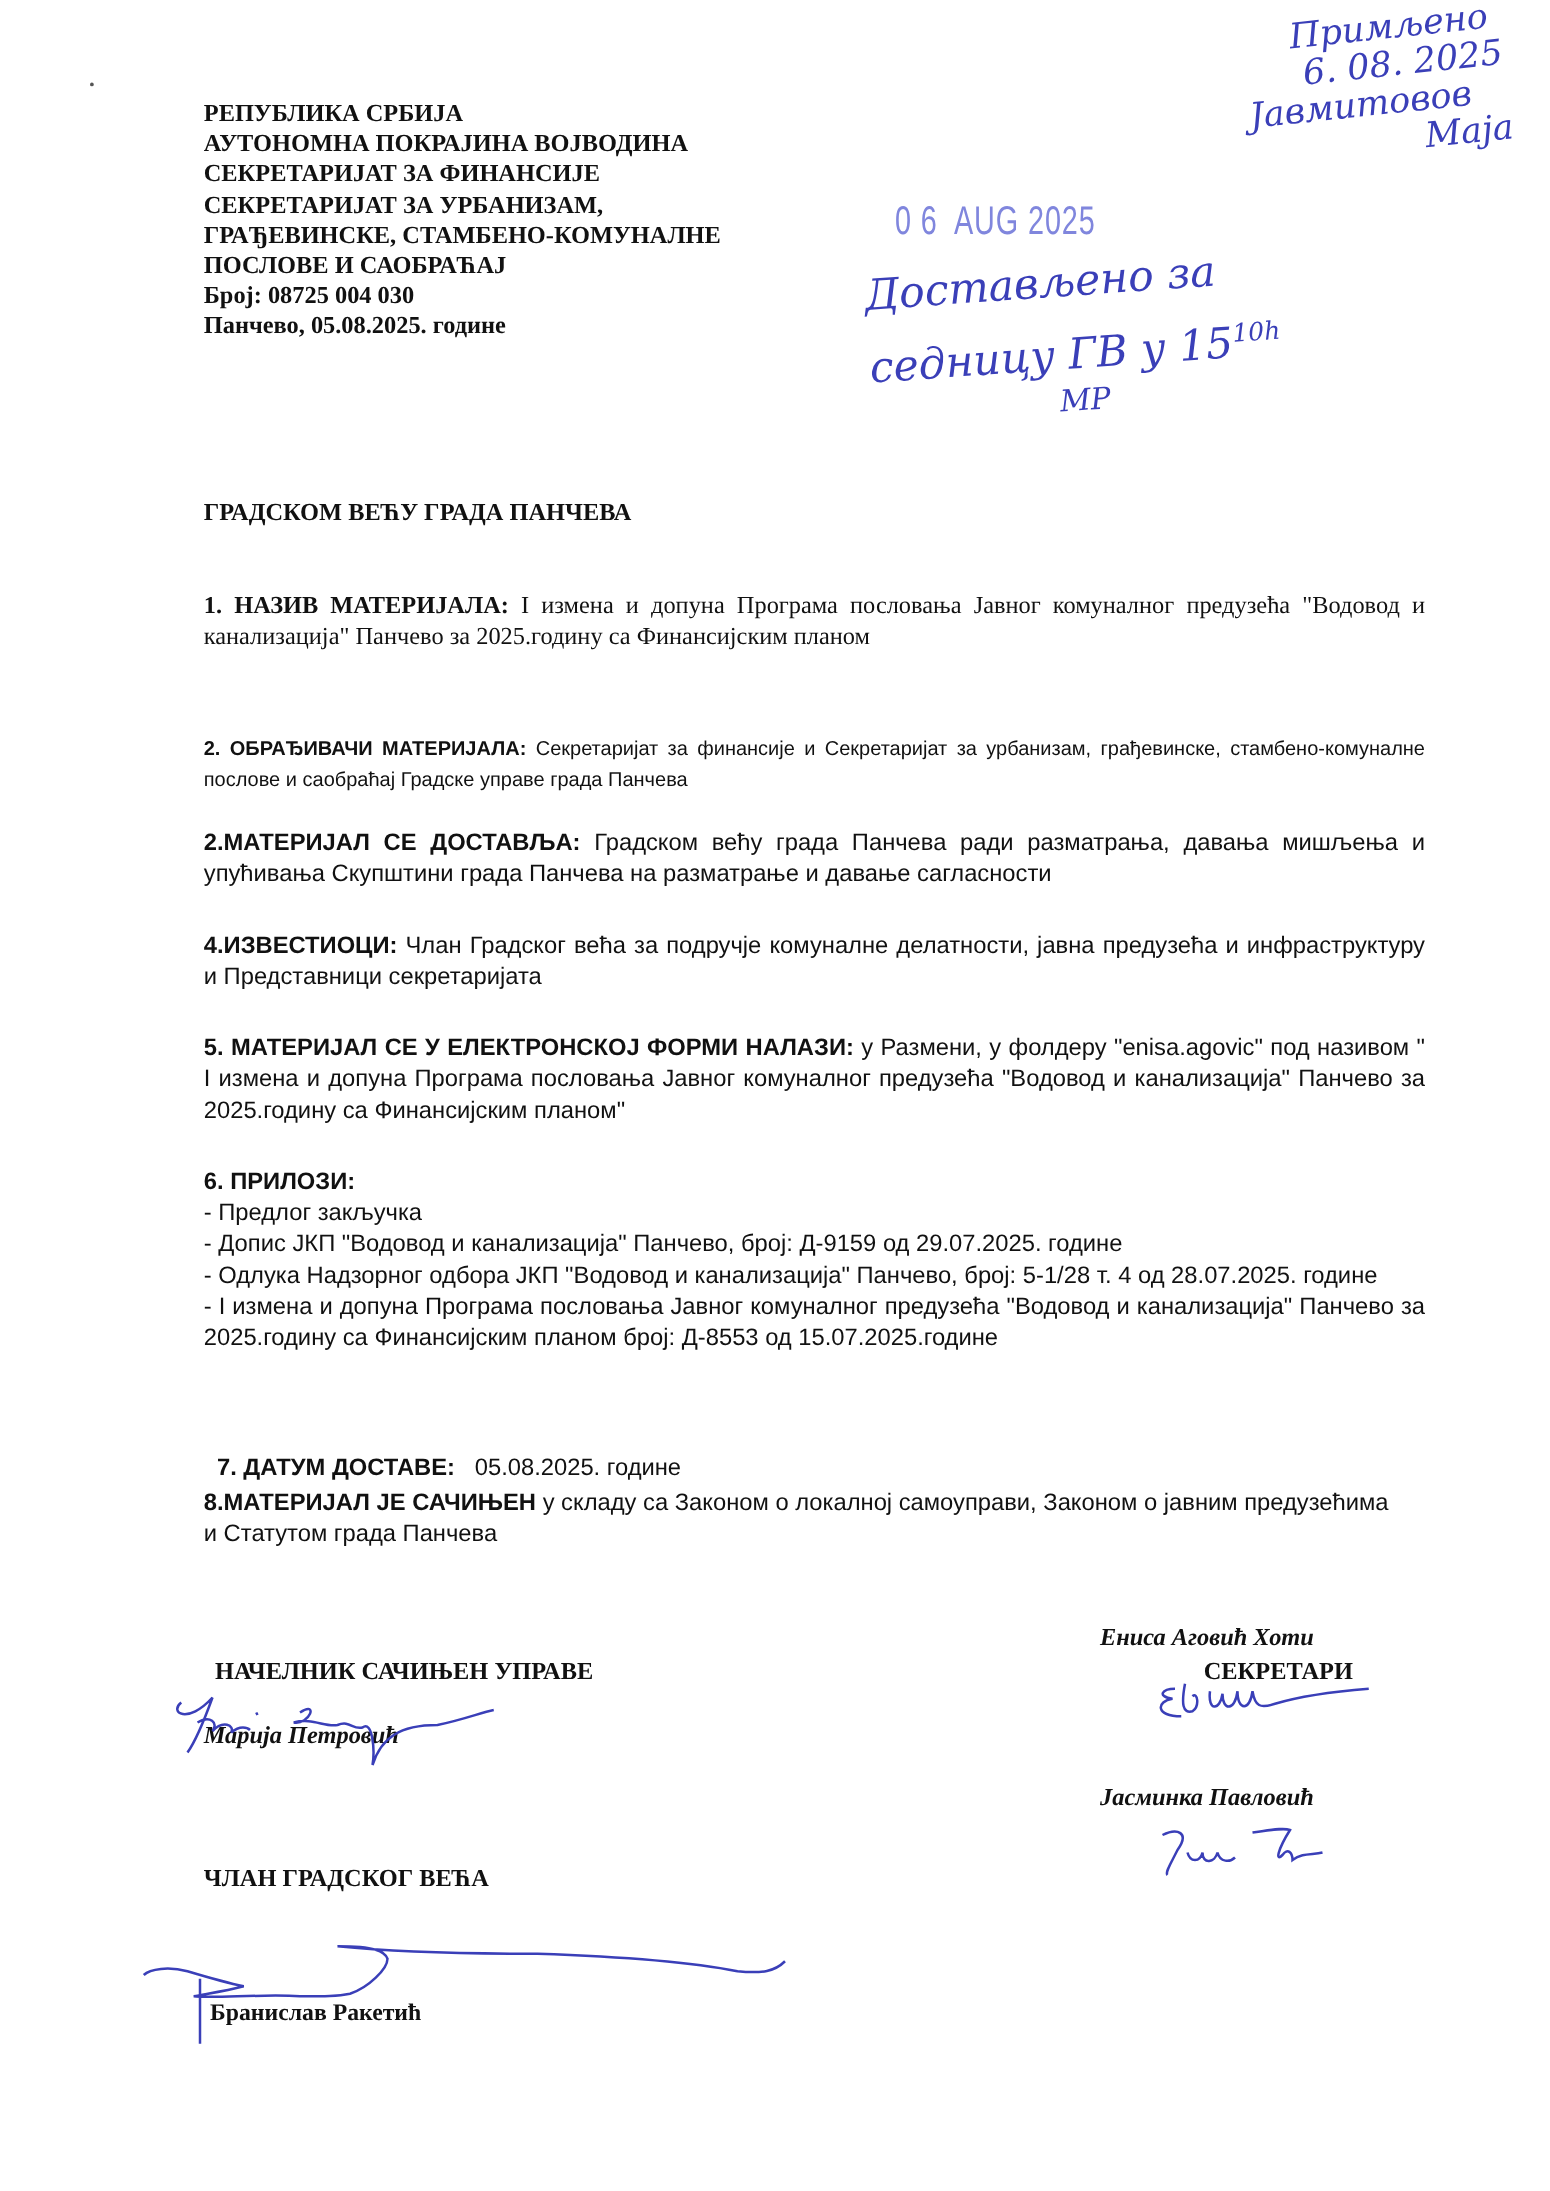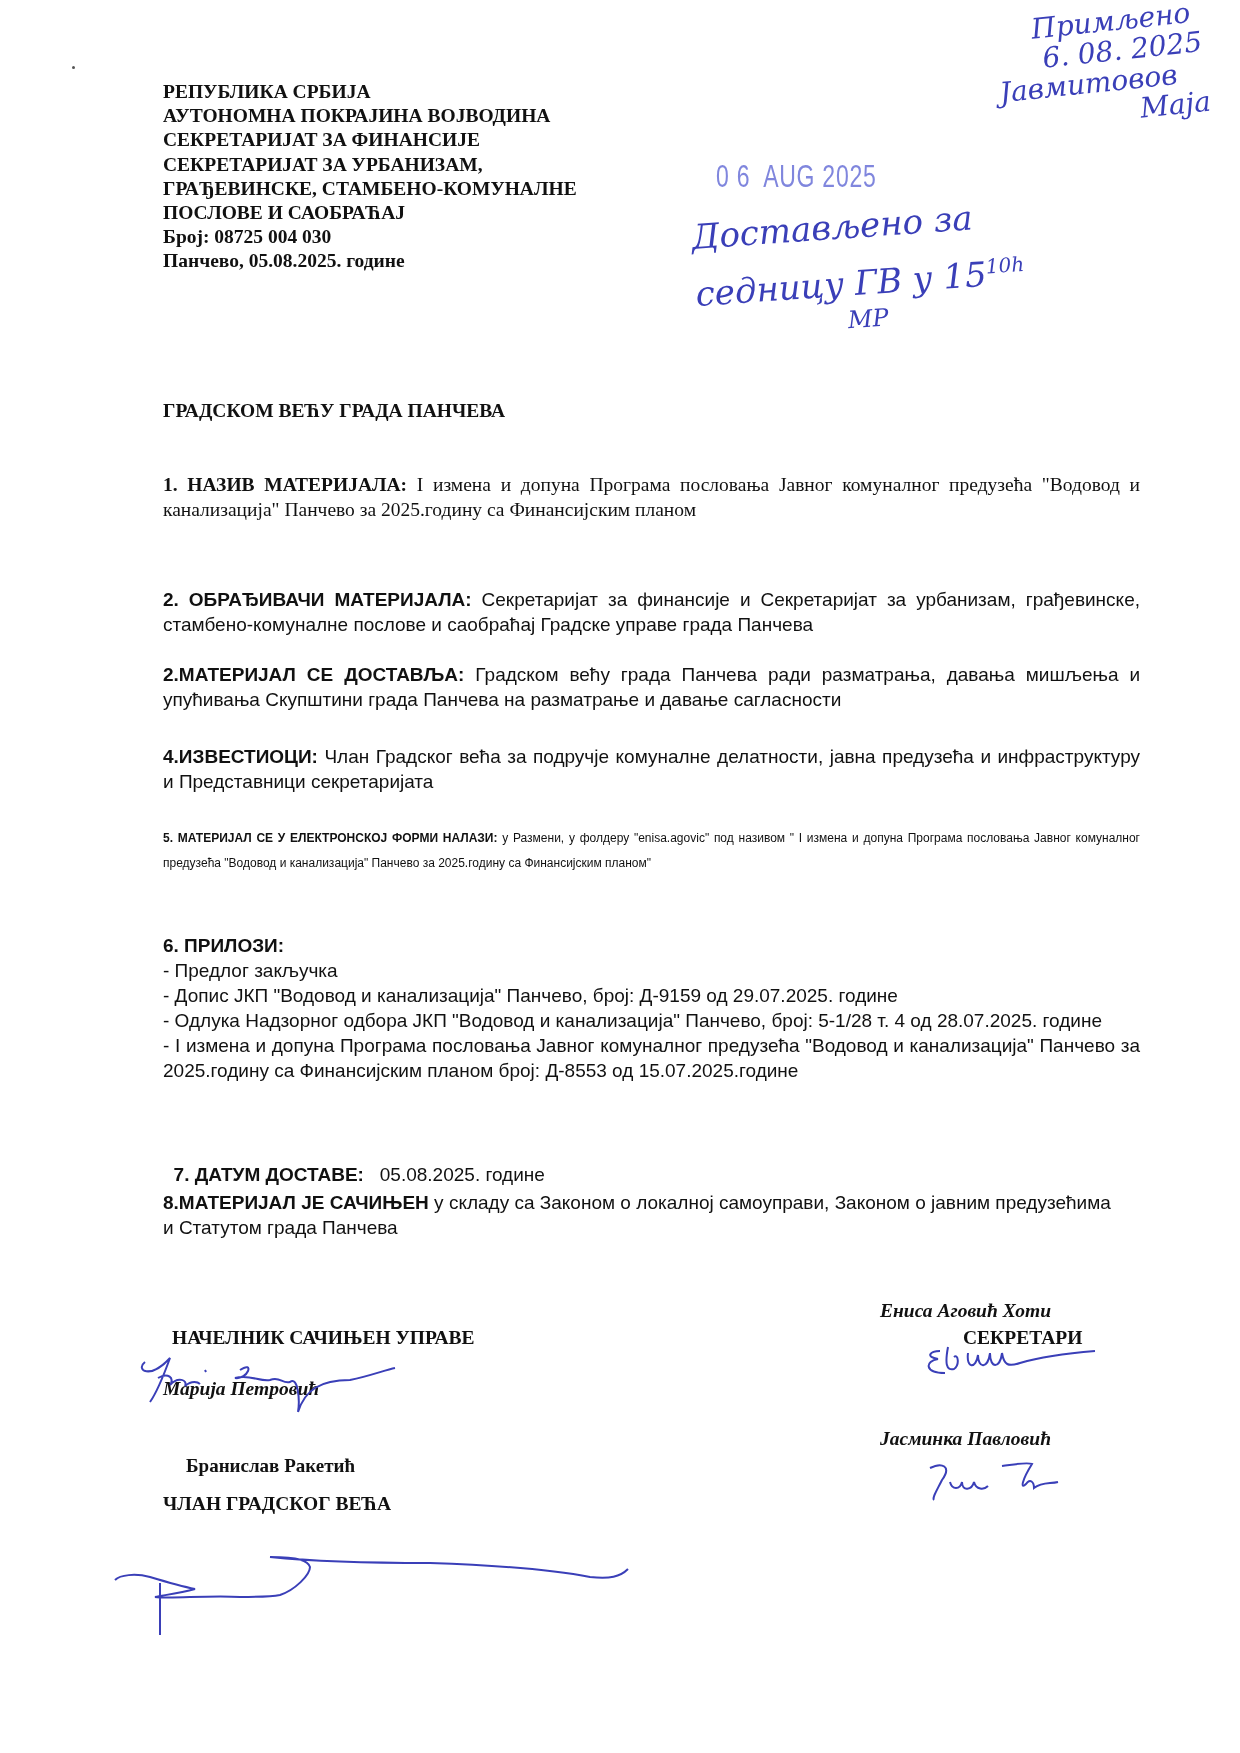--- a/index.html
+++ b/index.html
@@ -53,33 +53,33 @@
   </div>
   <div style="margin-left:150px;font-size:24px;line-height:24px;">МР</div>
 </div>
 
 <div class="abs addressee">ГРАДСКОМ ВЕЋУ ГРАДА ПАНЧЕВА</div>
 
 <div class="sec" style="top:472px;">
   <b>1. НАЗИВ МАТЕРИЈАЛА:</b><span> I измена и допуна Програма пословања Јавног комуналног предузећа "Водовод и канализација" Панчево за 2025.годину са Финансијским планом</span>
 </div>
 
-<div class="sec cond" style="top:587px;font-size:19px;">
+<div class="sec cond" style="top:587px;font-size:16px;">
   <b>2. ОБРАЂИВАЧИ МАТЕРИЈАЛА:</b><span> Секретаријат за финансије и Секретаријат за урбанизам, грађевинске, стамбено-комуналне послове и саобраћај  Градске управе града Панчева</span>
 </div>
 
 <div class="sec cond" style="top:662px;font-size:19px;">
   <b>2.МАТЕРИЈАЛ СЕ ДОСТАВЉА:</b><span> Градском већу града Панчева ради разматрања, давања мишљења и упућивања Скупштини града Панчева на разматрање и давање сагласности</span>
 </div>
 
 <div class="sec cond" style="top:744px;font-size:19px;">
   <b>4.ИЗВЕСТИОЦИ:</b><span> Члан Градског већа за подручје комуналне делатности, јавна предузећа и инфраструктуру и Представници секретаријата</span>
 </div>
 
-<div class="sec cond" style="top:826px;font-size:12px;">
+<div class="sec cond" style="top:826px;font-size:19px;">
   <b>5. МАТЕРИЈАЛ СЕ У ЕЛЕКТРОНСКОЈ ФОРМИ НАЛАЗИ:</b><span> у Размени, у фолдеру "enisa.agovic" под називом " I измена и допуна Програма пословања Јавног комуналног предузећа "Водовод и канализација" Панчево за 2025.годину са Финансијским планом"</span>
 </div>
 
 <div class="sec cond" style="top:933px;font-size:19px;text-align:left;">
   <b>6. ПРИЛОЗИ:</b>
   <div>- Предлог закључка</div>
   <div>- Допис ЈКП "Водовод и канализација" Панчево, број: Д-9159 од 29.07.2025. године</div>
   <div style="text-align:justify;">- Одлука Надзорног одбора ЈКП "Водовод и канализација" Панчево, број: 5-1/28 т. 4 од 28.07.2025. године</div>
   <div style="text-align:justify;">- I измена и допуна Програма пословања Јавног комуналног предузећа "Водовод и канализација" Панчево за 2025.годину са Финансијским планом број: Д-8553 од 15.07.2025.године</div>
 </div>
@@ -102,16 +102,16 @@
 <svg class="sig" style="left:920px;top:1343px;" width="180" height="40" viewBox="0 0 180 40">
   <path d="M20 8 C10 8 5 14 18 16 C5 18 4 30 25 30 M28 4 C25 20 26 28 34 26 C40 22 38 10 34 14 M48 10 C46 26 56 26 58 12 C58 26 68 26 70 10 C70 26 80 26 82 10 C84 22 88 24 100 20 C120 14 150 10 175 8" fill="none" stroke="#3a3fb8" stroke-width="2"></path>
 </svg>
 <div class="abs sig-name" style="left:880px;top:1300px;">Ениса Аговић Хоти</div>
 <div class="abs sig-name" style="left:880px;top:1428px;">Јасминка Павловић</div>
 <svg class="sig" style="left:922px;top:1460px;" width="160" height="45" viewBox="0 0 160 45">
   <path d="M8 8 C20 2 30 6 20 20 C14 32 10 38 12 40 M28 22 C30 30 38 30 40 22 C40 32 50 30 52 22 C54 30 62 30 66 26 M80 6 C95 4 105 2 110 4 C100 20 98 30 104 24 C108 18 112 22 112 28 C120 22 128 24 136 22" fill="none" stroke="#3a3fb8" stroke-width="2"></path>
 </svg>
 
 <div class="abs sig-title" style="left:163px;top:1493px;">ЧЛАН ГРАДСКОГ ВЕЋА</div>
-<div class="abs sig-name-plain" style="left:168px;top:1455px;margin-left:18px;">Бранислав Ракетић</div>
+<div class="abs sig-name-plain" style="left:168px;top:1600px;">Бранислав Ракетић</div>
 <svg class="sig" style="left:110px;top:1555px;" width="540" height="80" viewBox="0 0 540 80">
   <path d="M5 25 C10 20 25 18 40 22 C60 28 75 32 85 34 C70 38 55 40 45 42 C60 44 100 40 130 42 C150 42 160 42 170 40 C185 35 200 20 200 12 C198 6 190 2 160 2 M50 28 L50 80 M160 2 C200 6 260 8 320 8 C380 10 440 14 480 22 C500 24 510 22 518 14" fill="none" stroke="#3a3fb8" stroke-width="2"></path>
 </svg>
 
 </body></html>

